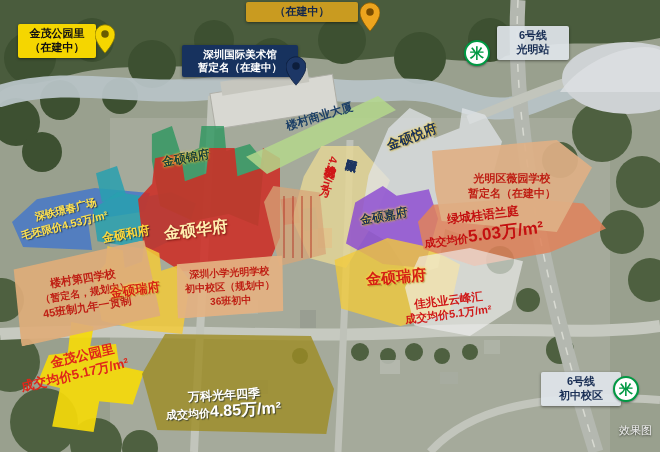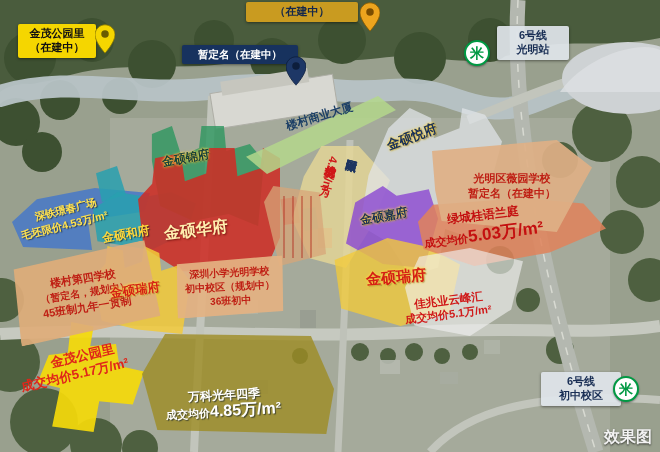--- a/index.html
+++ b/index.html
@@ -179,20 +179,21 @@
   </div>
 
   <div class="badge" style="left:18px;top:24px;width:66px;background:#f5d600;color:#111;font-size:11px;">
     <div>金茂公园里</div>
     <div>（在建中）</div>
   </div>
   <div class="badge" style="left:246px;top:2px;width:100px;background:#c99b20;color:#15284a;font-size:11px;">
     <div>（在建中）</div>
   </div>
   <div class="badge" style="left:182px;top:45px;width:104px;background:#17325e;color:#fff;font-size:10.5px;">
+    <div>深圳国际美术馆</div>
     <div>暂定名（在建中）</div>
   </div>
   <div class="badge" style="left:497px;top:26px;width:60px;background:rgba(224,229,234,.92);color:#1a2f55;font-size:11px;">
     <div>6号线</div>
     <div>光明站</div>
   </div>
   <div class="badge" style="left:541px;top:372px;width:68px;background:rgba(224,229,234,.92);color:#1a2f55;font-size:11px;">
     <div>6号线</div>
     <div>初中校区</div>
   </div>
@@ -206,15 +207,15 @@
   </svg>
   <svg class="pin" style="left:360px;top:2px;" width="20" height="30" viewBox="0 0 24 34">
     <path d="M12 0C5.4 0 0 5.4 0 12c0 9 12 22 12 22s12-13 12-22C24 5.4 18.6 0 12 0z" fill="#eda41e" stroke="#8a5c00" stroke-width="1"></path>
     <circle cx="12" cy="11" r="4.5" fill="#7a4c00"></circle>
   </svg>
   <svg class="pin" style="left:286px;top:56px;" width="20" height="30" viewBox="0 0 24 34">
     <path d="M12 0C5.4 0 0 5.4 0 12c0 9 12 22 12 22s12-13 12-22C24 5.4 18.6 0 12 0z" fill="#1d3766" stroke="#0d1e3c" stroke-width="1"></path>
     <circle cx="12" cy="11" r="4.5" fill="#0d1e3c"></circle>
   </svg>
 
-  <div class="lbl" style="right:8px;bottom:6px;left:auto;font-size:16px;color:#f2f2f2;font-weight:bold;text-shadow:0 1px 2px rgba(0,0,0,.7);">效果图</div>
+  <div class="lbl" style="right:8px;bottom:15px;left:auto;font-size:11px;color:#f2f2f2;font-weight:normal;text-shadow:0 1px 2px rgba(0,0,0,.7);">效果图</div>
 
 </div>
 
 </body></html>

